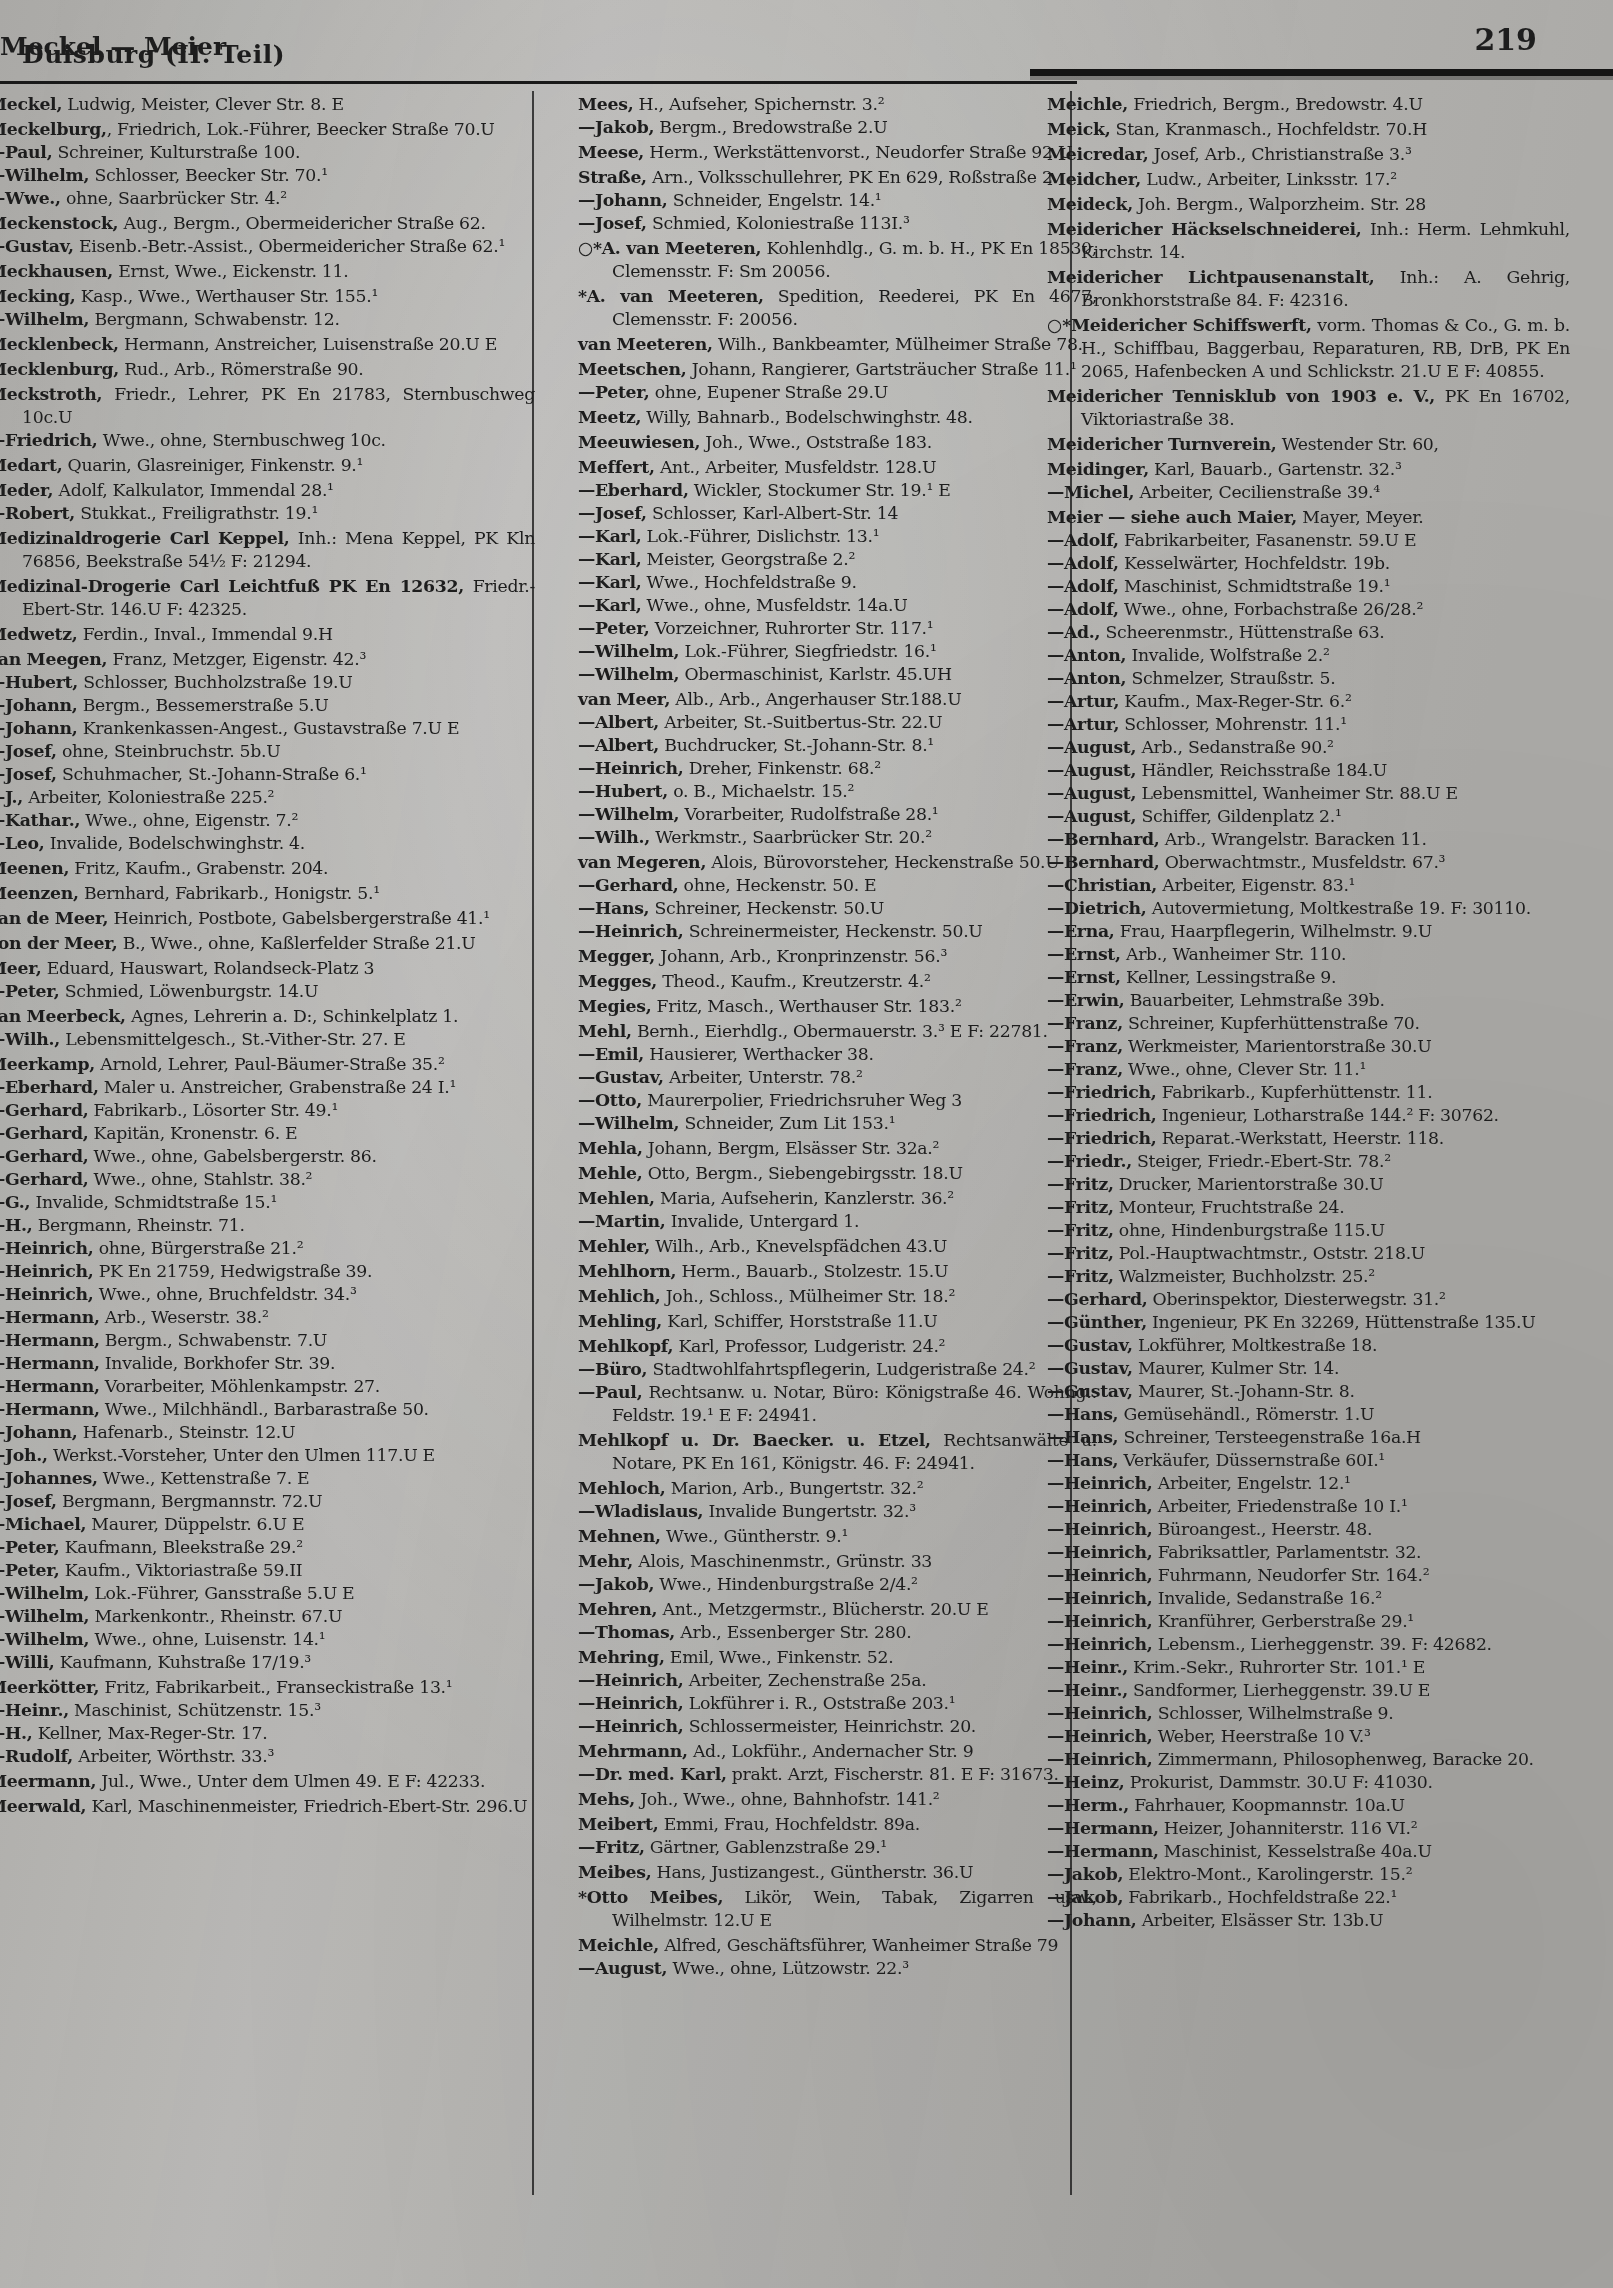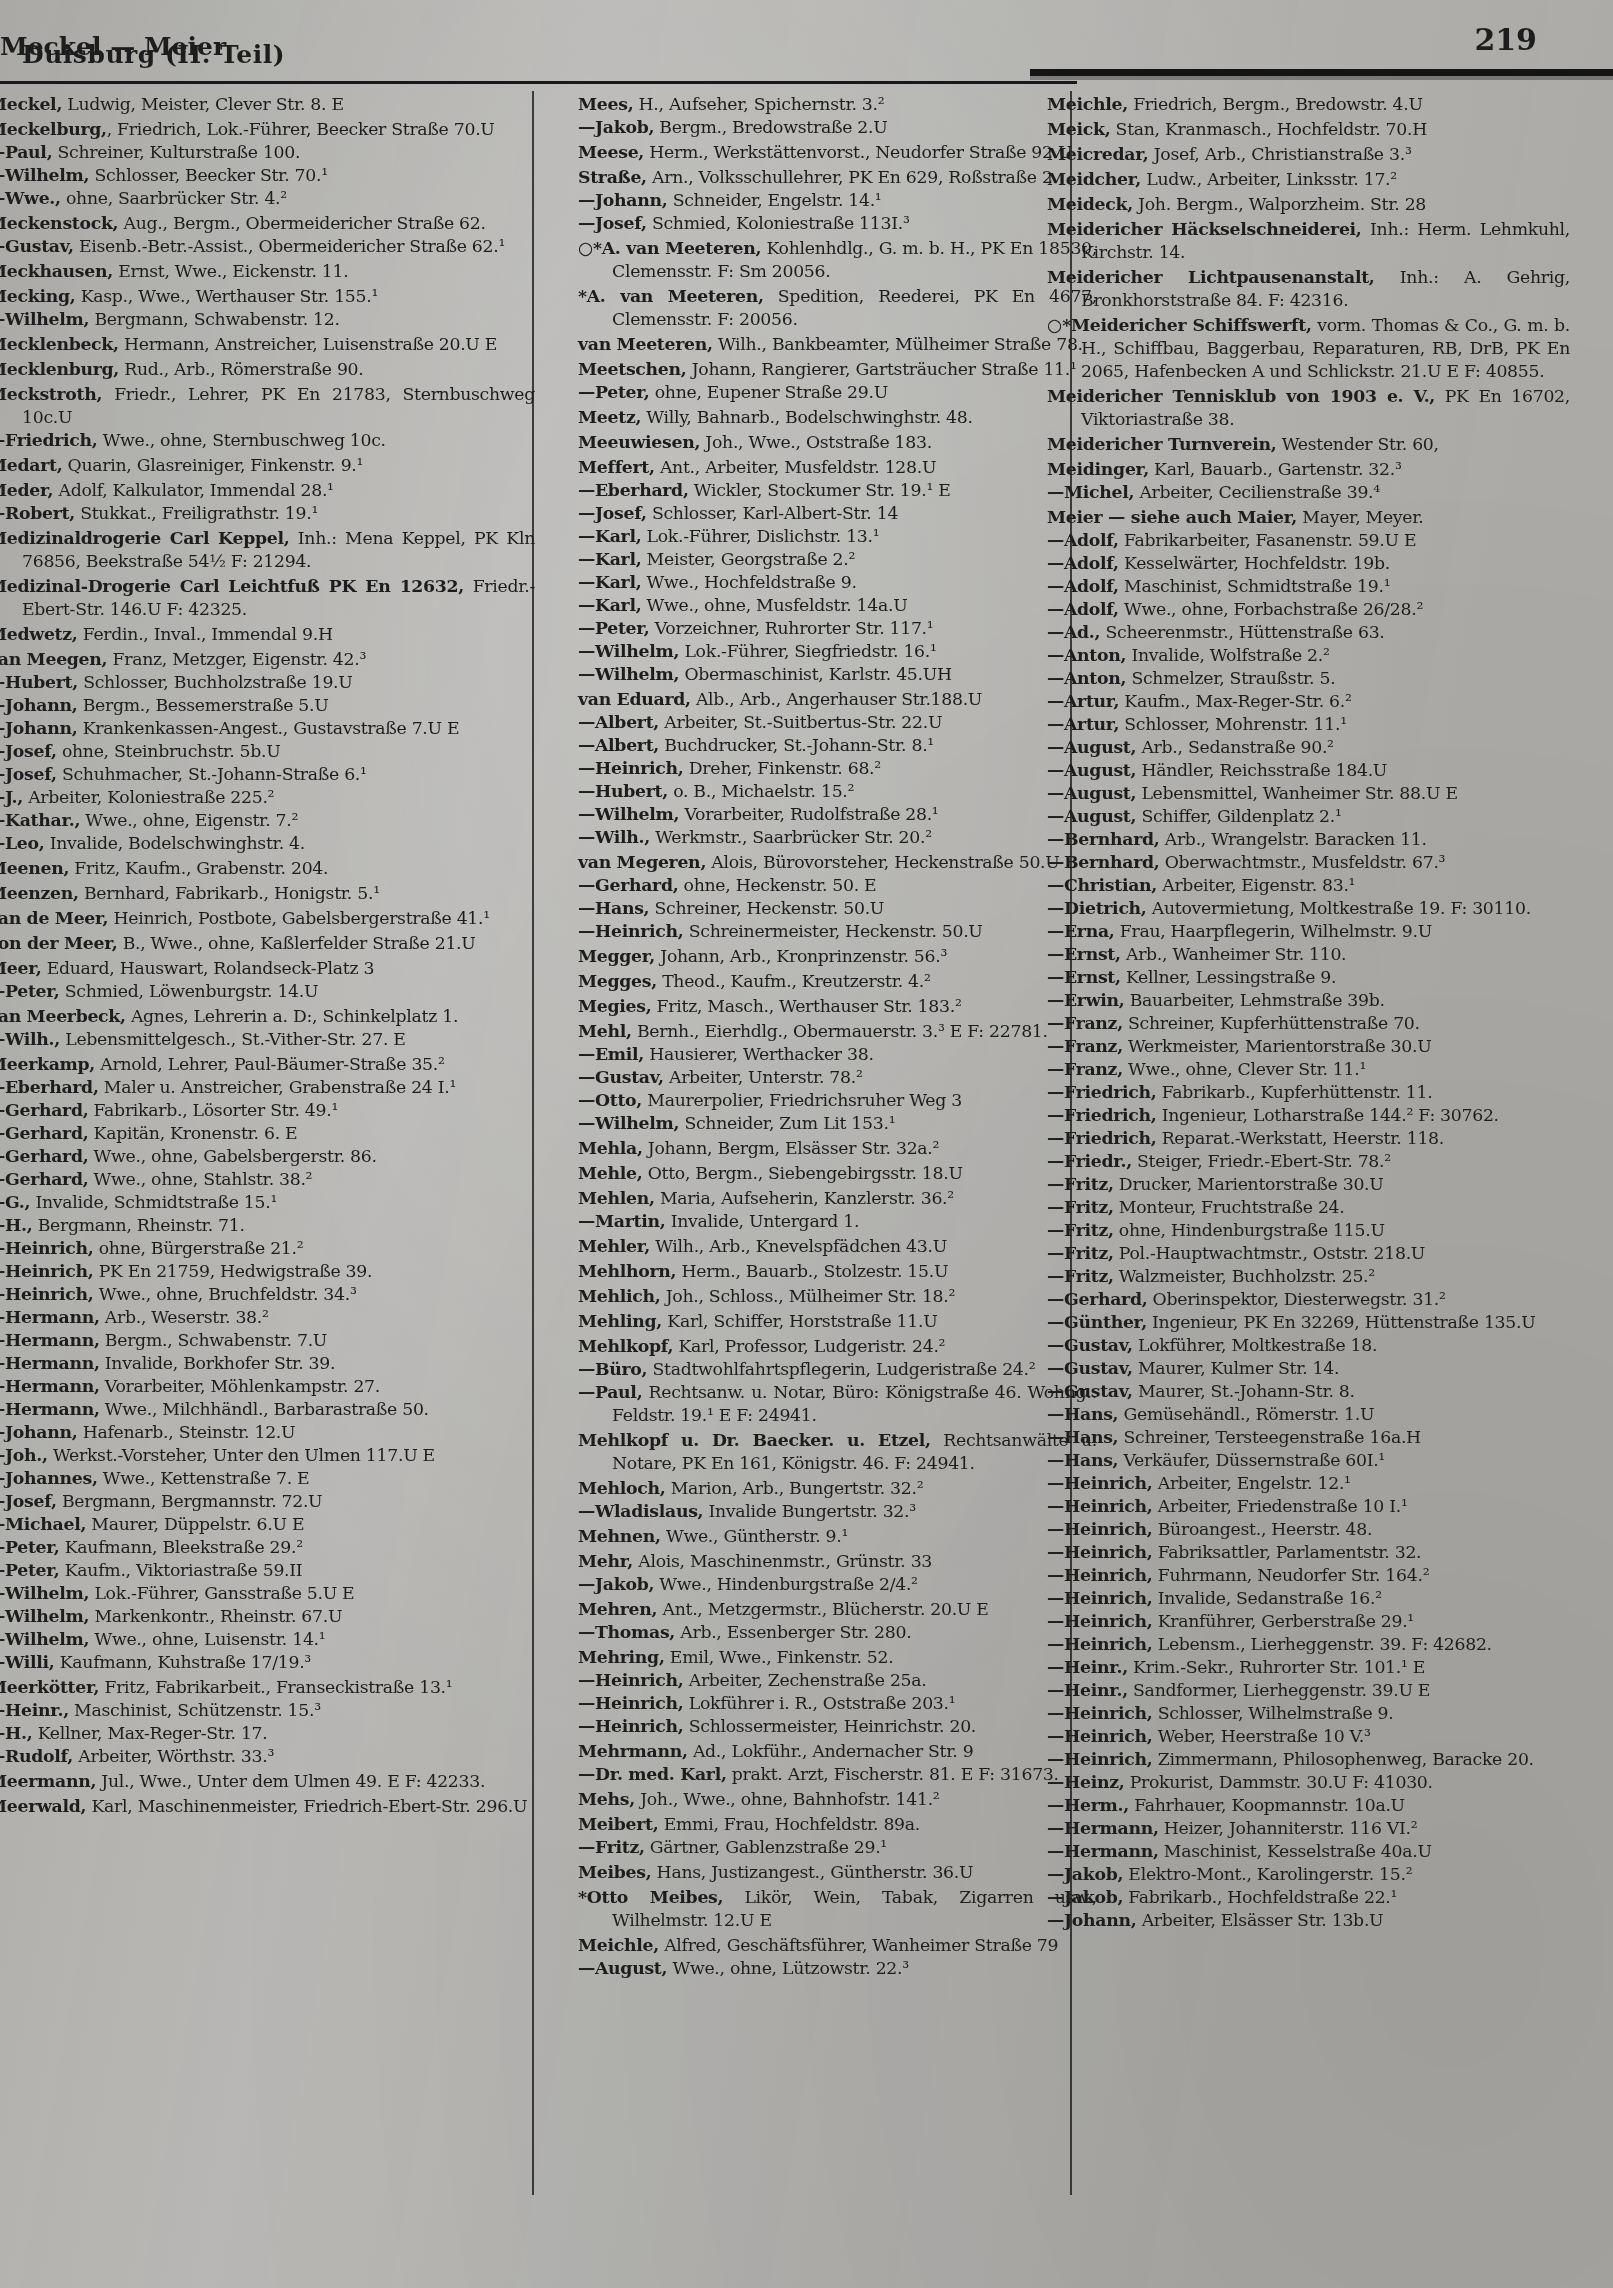--- a/index.html
+++ b/index.html
@@ -142,21 +142,21 @@
         <div class="entry group"><span class="head">Meffert,</span> Ant., Arbeiter, Musfeldstr. 128.U</div>
         <div class="entry"><span class="head">—Eberhard,</span> Wickler, Stockumer Str. 19.¹ E</div>
         <div class="entry"><span class="head">—Josef,</span> Schlosser, Karl-Albert-Str. 14</div>
         <div class="entry"><span class="head">—Karl,</span> Lok.-Führer, Dislichstr. 13.¹</div>
         <div class="entry"><span class="head">—Karl,</span> Meister, Georgstraße 2.²</div>
         <div class="entry"><span class="head">—Karl,</span> Wwe., Hochfeldstraße 9.</div>
         <div class="entry"><span class="head">—Karl,</span> Wwe., ohne, Musfeldstr. 14a.U</div>
         <div class="entry"><span class="head">—Peter,</span> Vorzeichner, Ruhrorter Str. 117.¹</div>
         <div class="entry"><span class="head">—Wilhelm,</span> Lok.-Führer, Siegfriedstr. 16.¹</div>
         <div class="entry"><span class="head">—Wilhelm,</span> Obermaschinist, Karlstr. 45.UH</div>
-        <div class="entry group"><span class="head">van Eduard,</span> Alb., Arb., Angerhauser Str.188.U</div>
+        <div class="entry group"><span class="head">van Meer,</span> Alb., Arb., Angerhauser Str.188.U</div>
         <div class="entry"><span class="head">—Albert,</span> Arbeiter, St.-Suitbertus-Str. 22.U</div>
         <div class="entry"><span class="head">—Albert,</span> Buchdrucker, St.-Johann-Str. 8.¹</div>
         <div class="entry"><span class="head">—Heinrich,</span> Dreher, Finkenstr. 68.²</div>
         <div class="entry"><span class="head">—Hubert,</span> o. B., Michaelstr. 15.²</div>
         <div class="entry"><span class="head">—Wilhelm,</span> Vorarbeiter, Rudolfstraße 28.¹</div>
         <div class="entry"><span class="head">—Wilh.,</span> Werkmstr., Saarbrücker Str. 20.²</div>
         <div class="entry group"><span class="head">van Megeren,</span> Alois, Bürovorsteher, Heckenstraße 50.U</div>
         <div class="entry"><span class="head">—Gerhard,</span> ohne, Heckenstr. 50. E</div>
         <div class="entry"><span class="head">—Hans,</span> Schreiner, Heckenstr. 50.U</div>
         <div class="entry"><span class="head">—Heinrich,</span> Schreinermeister, Heckenstr. 50.U</div>

